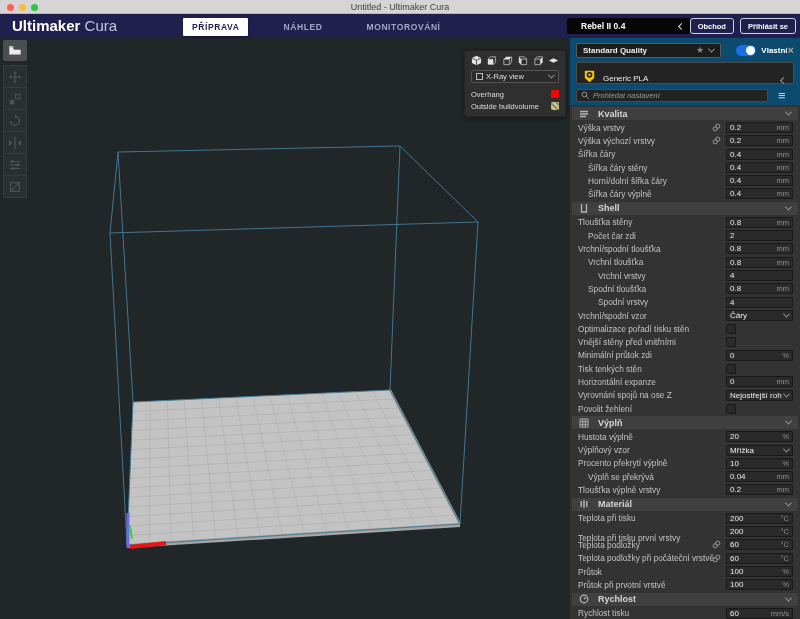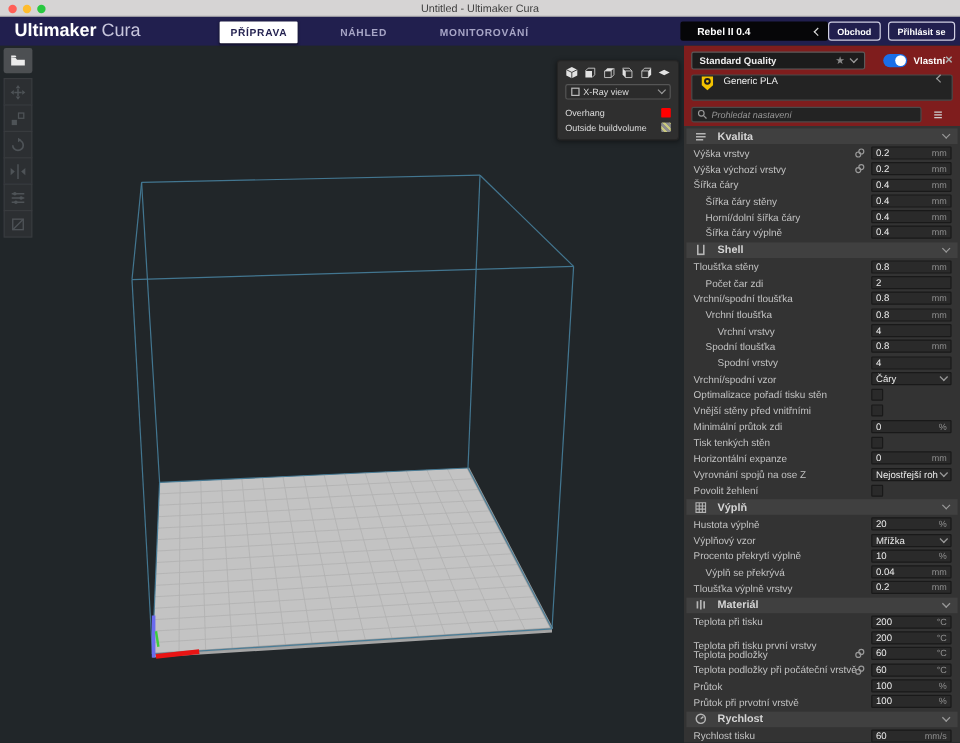--- a/index.html
+++ b/index.html
@@ -55,32 +55,32 @@
     height:13px;padding:0 4px;margin-bottom:5px;background:#2b2b2b}
   .vo-select .xicon{width:7px;height:7px;border:1px solid #bbb;display:inline-block}
   .vo-select .vlabel{font-size:7.5px;color:#ddd;flex:1}
   .legend-row{display:flex;align-items:center;height:12px}
   .legend-label{font-size:7.5px;color:#ddd;flex:1}
   .swatch{width:8px;height:8px;border-radius:1px}
   .swatch.striped{background:repeating-linear-gradient(45deg,#8d8d8d 0 2px,#c9c97e 2px 4px)}
 
   
   .settings-panel{position:absolute;left:570px;top:38px;width:230px;height:581px;background:#333;overflow:hidden}
-  .panel-top{height:67px;background:#7f1d1d;padding:4px 6px;position:relative}
+  .panel-top{height:67px;background:#0c4a6e;padding:4px 6px;position:relative}
   .profile-row{display:flex;align-items:center;height:16px}
   .profile-select{width:150px;height:15px;border:1px solid #5a5a5a;border-radius:2px;background:#1c1c1c;
     display:flex;align-items:center;gap:5px;padding:0 6px}
   .profile-select .ptext{font-size:8px;font-weight:bold;color:#eee;flex:1}
   .star{font-size:9px;color:#8a8a8a;line-height:1}
   .toggle{width:21px;height:11px;border-radius:6px;background:#1a6ee8;position:relative;margin-left:15px}
   .toggle .knob{position:absolute;right:1px;top:1px;width:9px;height:9px;border-radius:50%;background:#fff}
   .vlastni{font-size:8px;font-weight:bold;color:#fff;margin-left:5px}
   .close-x{margin-left:auto;color:#aaa;font-size:11px;font-weight:bold;line-height:1}
   .material-box{margin-top:4px;height:22px;border:1px solid #4a4a4a;border-radius:2px;background:#232323;
-    display:flex;align-items:flex-start;padding:0 7px;gap:8px}
+    display:flex;align-items:flex-end;padding:0 7px;gap:8px}
   .material-box .mlabel{font-size:8px;color:#eee;flex:1}
   .search-row{margin-top:5px;display:flex;align-items:center}
   .search-box{width:192px;height:13px;border:1px solid #4a4a4a;border-radius:2px;background:#232323;
     display:flex;align-items:center;gap:3px;padding:0 4px;color:#999}
   .search-input{flex:1;background:transparent;border:none;outline:none;font-style:italic;
     font-size:7.5px;color:#bbb;font-family:"Liberation Sans",sans-serif}
   .search-input::placeholder{color:#979797}
   .hamburger{margin-left:10px;font-size:13px;color:#ccc;line-height:1}
 
   .settings-list{padding-top:1px}

